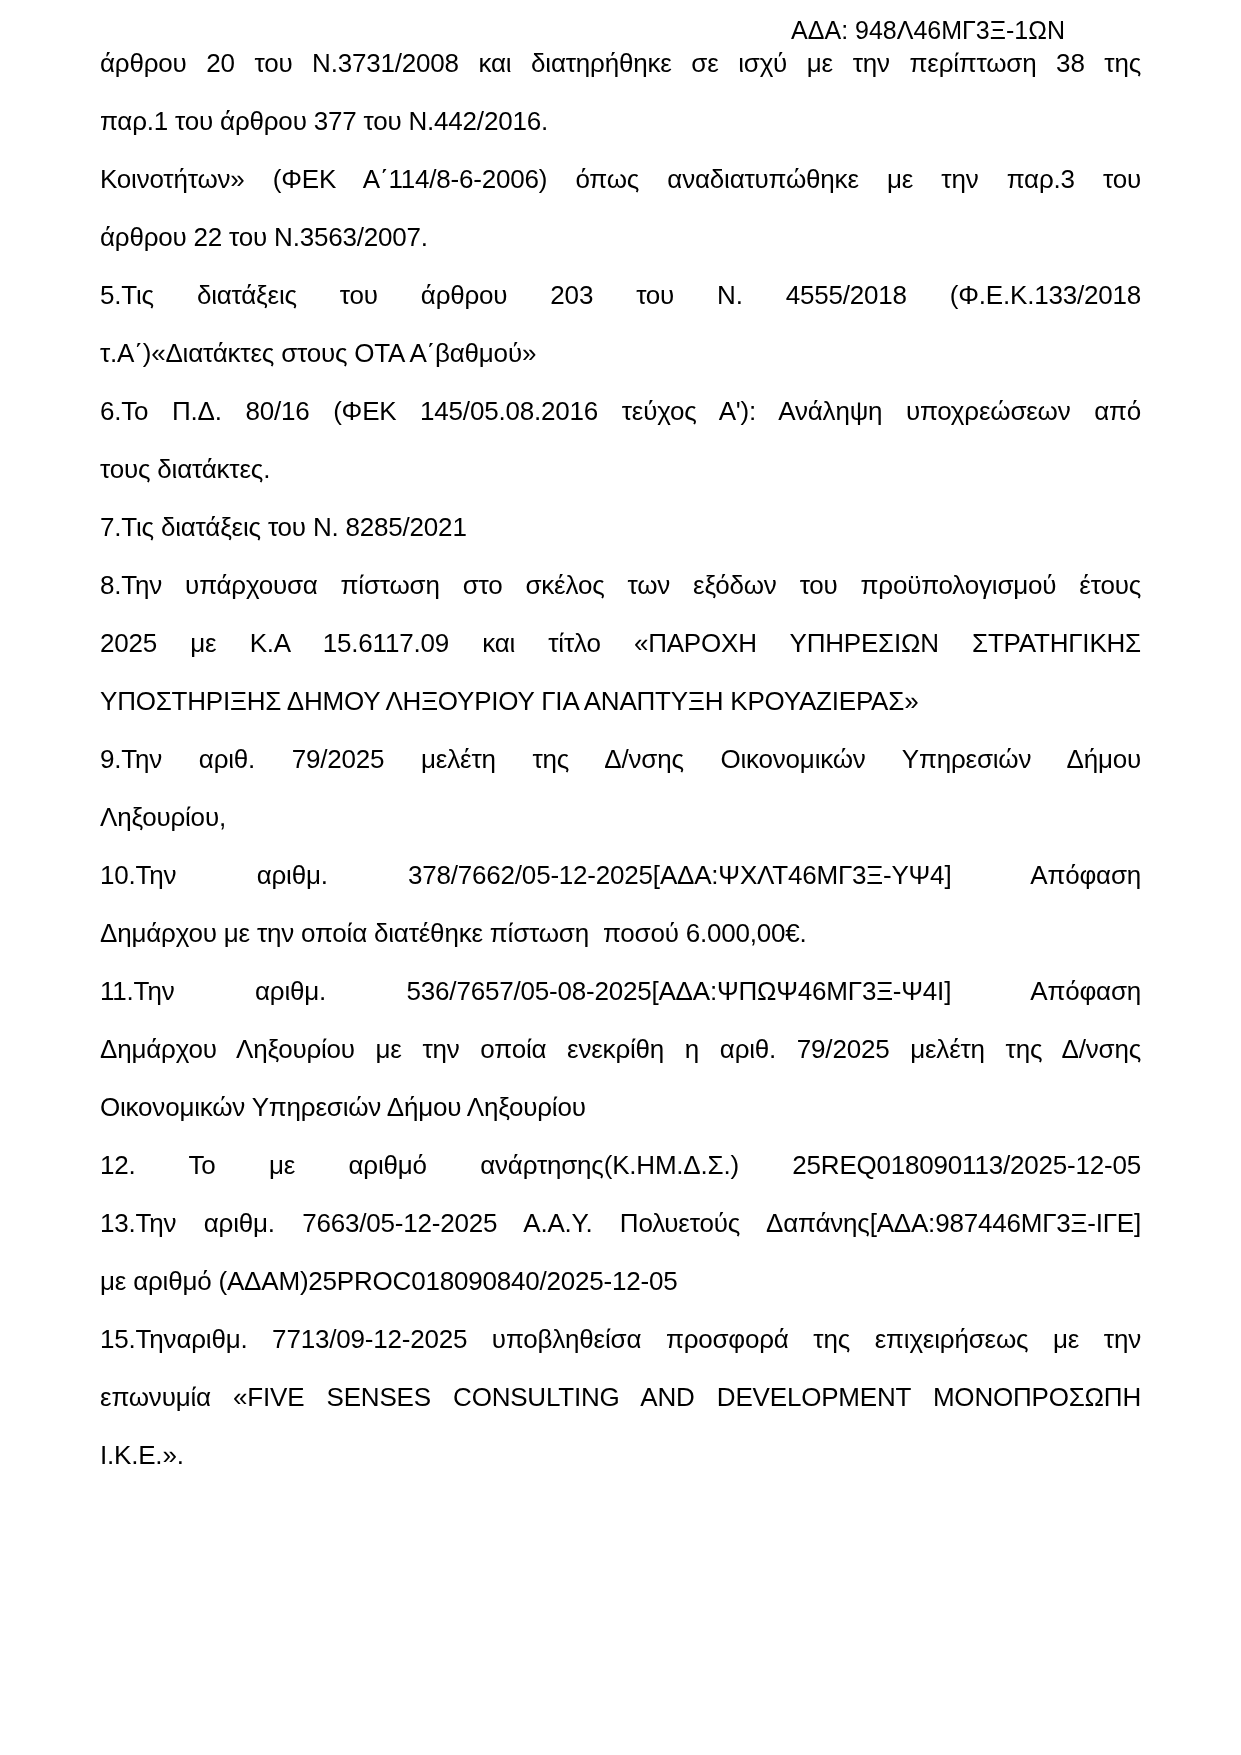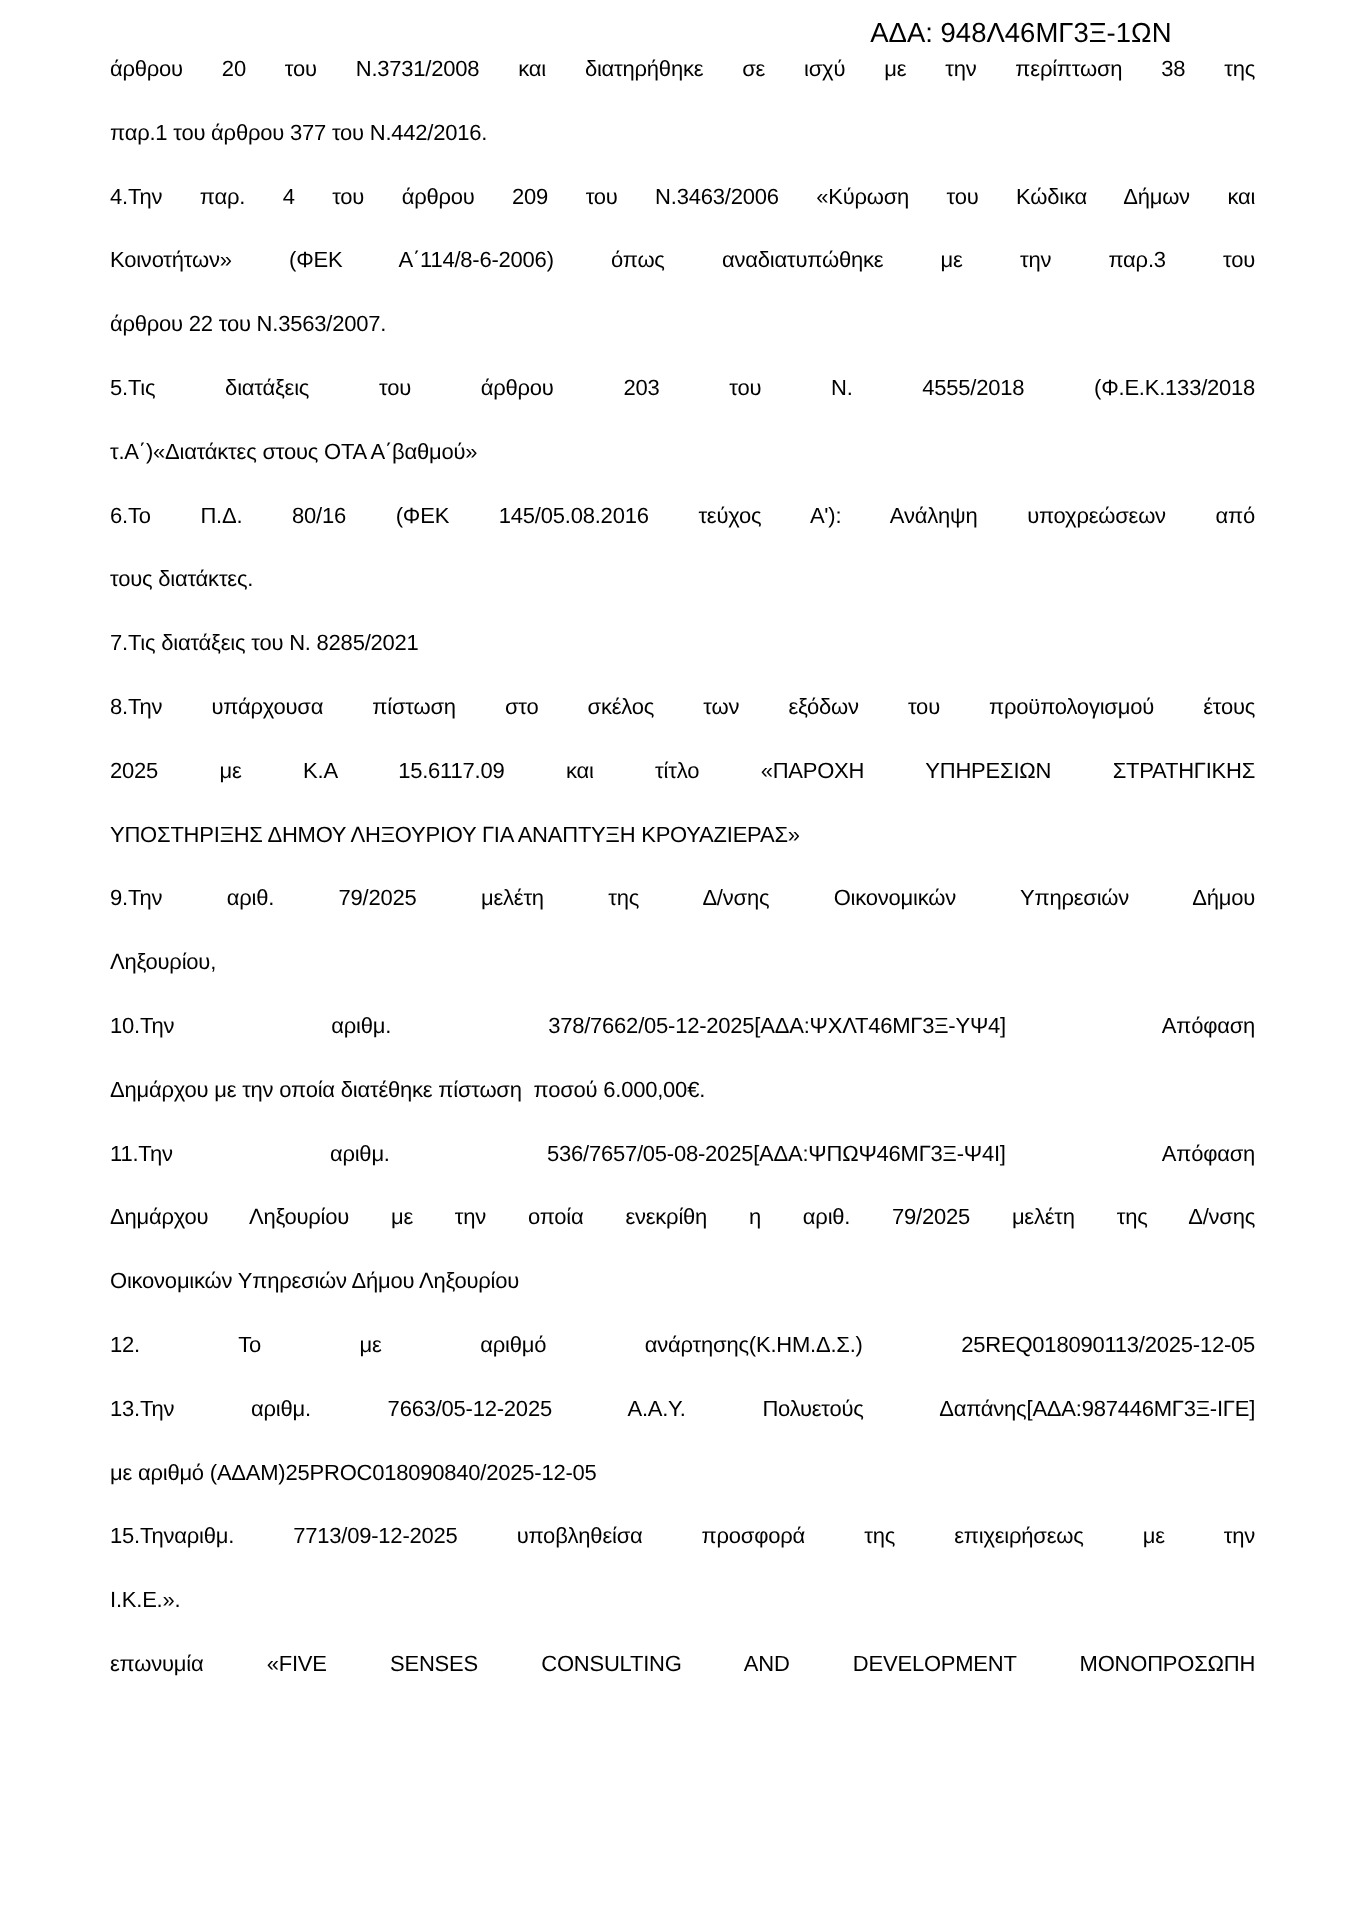--- a/index.html
+++ b/index.html
@@ -28,21 +28,21 @@
   }
   .doc-body {
     position: absolute;
     top: 34px;
     left: 100px;
     width: 1041px;
   }
   .line {
     height: 58px;
     line-height: 58px;
-    font-size: 20px;
+    font-size: 26px;
     letter-spacing: -0.2px;
     color: #000000;
     hyphens: none;
     overflow: visible;
   }
   .line.justify {
     text-align: justify;
     text-align-last: justify;
   }
   .line.left {
@@ -50,21 +50,20 @@
   }
 </style>
 </head>
 <body>
 
 <div class="page">
   <div class="ada-header">ΑΔΑ: 948Λ46ΜΓ3Ξ-1ΩΝ</div>
   <div class="doc-body">
       <div class="line justify">άρθρου 20 του Ν.3731/2008 και διατηρήθηκε σε ισχύ με την περίπτωση 38 της</div>
       <div class="line left">παρ.1 του άρθρου 377 του Ν.442/2016.</div>
-      <div class="line justify">4.Την παρ. 4 του άρθρου 209 του Ν.3463/2006 «Κύρωση του Κώδικα Δήμων και</div>
       <div class="line justify">Κοινοτήτων» (ΦΕΚ Α΄114/8-6-2006) όπως αναδιατυπώθηκε με την παρ.3 του</div>
       <div class="line left">άρθρου 22 του Ν.3563/2007.</div>
       <div class="line justify">5.Τις διατάξεις του άρθρου 203 του Ν. 4555/2018 (Φ.Ε.Κ.133/2018</div>
       <div class="line left">τ.Α΄)«Διατάκτες στους ΟΤΑ Α΄βαθμού»</div>
       <div class="line justify">6.Το Π.Δ. 80/16 (ΦΕΚ 145/05.08.2016 τεύχος Α'): Ανάληψη υποχρεώσεων από</div>
       <div class="line left">τους διατάκτες.</div>
       <div class="line left">7.Τις διατάξεις του Ν. 8285/2021</div>
       <div class="line justify">8.Την υπάρχουσα πίστωση στο σκέλος των εξόδων του προϋπολογισμού έτους</div>
       <div class="line justify">2025 με Κ.Α 15.6117.09 και τίτλο «ΠΑΡΟΧΗ ΥΠΗΡΕΣΙΩΝ ΣΤΡΑΤΗΓΙΚΗΣ</div>
       <div class="line left">ΥΠΟΣΤΗΡΙΞΗΣ ΔΗΜΟΥ ΛΗΞΟΥΡΙΟΥ ΓΙΑ ΑΝΑΠΤΥΞΗ ΚΡΟΥΑΖΙΕΡΑΣ»</div>
@@ -72,16 +71,16 @@
       <div class="line left">Ληξουρίου,</div>
       <div class="line justify">10.Την αριθμ. 378/7662/05-12-2025[ΑΔΑ:ΨΧΛΤ46ΜΓ3Ξ-ΥΨ4] Απόφαση</div>
       <div class="line left">Δημάρχου με την οποία διατέθηκε πίστωση &nbsp;ποσού 6.000,00€.</div>
       <div class="line justify">11.Την αριθμ. 536/7657/05-08-2025[ΑΔΑ:ΨΠΩΨ46ΜΓ3Ξ-Ψ4Ι] Απόφαση</div>
       <div class="line justify">Δημάρχου Ληξουρίου με την οποία ενεκρίθη η αριθ. 79/2025 μελέτη της Δ/νσης</div>
       <div class="line left">Οικονομικών Υπηρεσιών Δήμου Ληξουρίου</div>
       <div class="line justify">12. Το με αριθμό ανάρτησης(Κ.ΗΜ.Δ.Σ.) 25REQ018090113/2025-12-05</div>
       <div class="line justify">13.Την αριθμ. 7663/05-12-2025 Α.Α.Υ. Πολυετούς Δαπάνης[ΑΔΑ:987446ΜΓ3Ξ-ΙΓΕ]</div>
       <div class="line left">με αριθμό (ΑΔΑΜ)25PROC018090840/2025-12-05</div>
       <div class="line justify">15.Τηναριθμ. 7713/09-12-2025 υποβληθείσα προσφορά της επιχειρήσεως με την</div>
+      <div class="line justify">επωνυμία «FIVE SENSES CONSULTING AND DEVELOPMENT ΜΟΝΟΠΡΟΣΩΠΗ</div>
       <div class="line left">Ι.Κ.Ε.».</div>
-      <div class="line justify">επωνυμία «FIVE SENSES CONSULTING AND DEVELOPMENT ΜΟΝΟΠΡΟΣΩΠΗ</div>
     </div>
 </div>
 
 </body></html>

